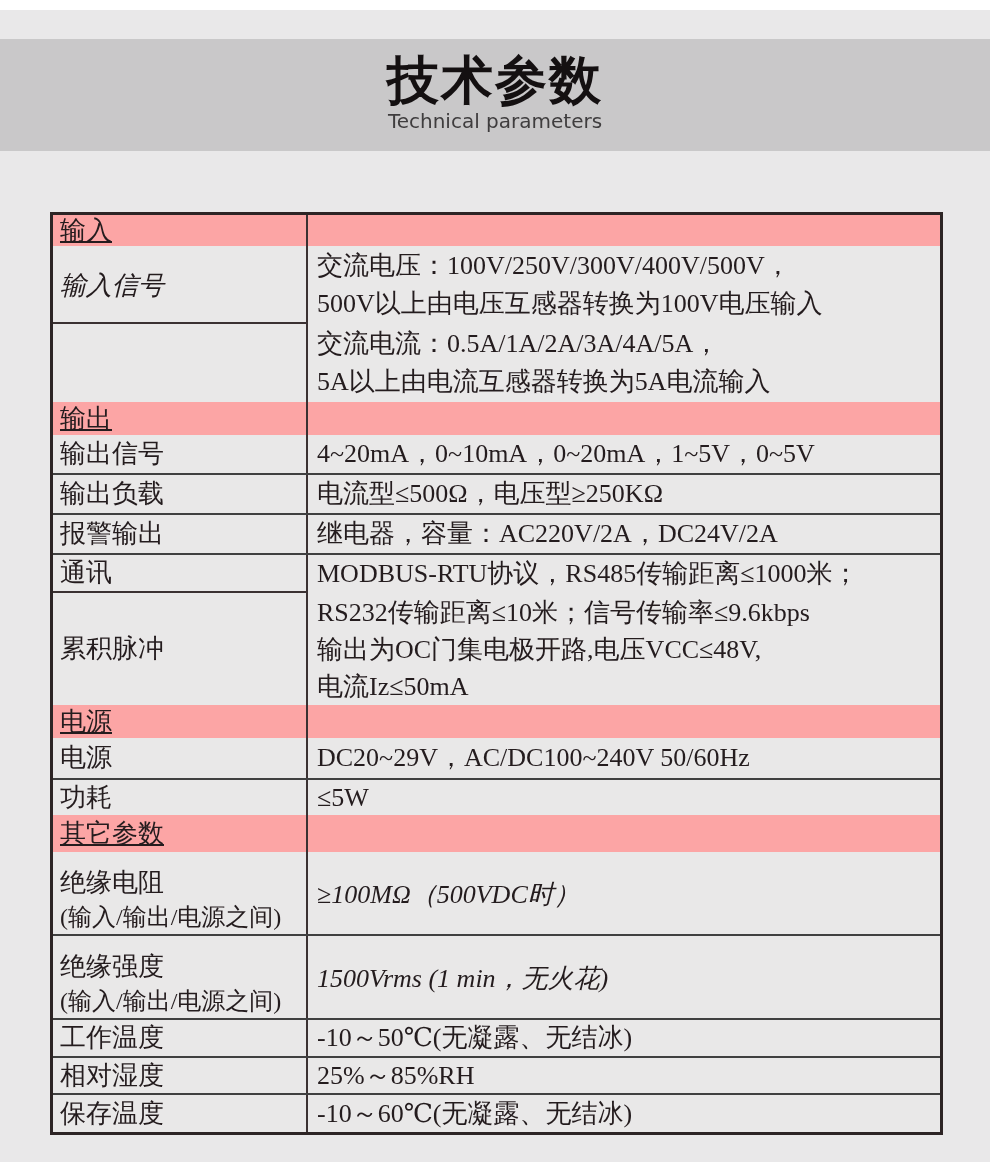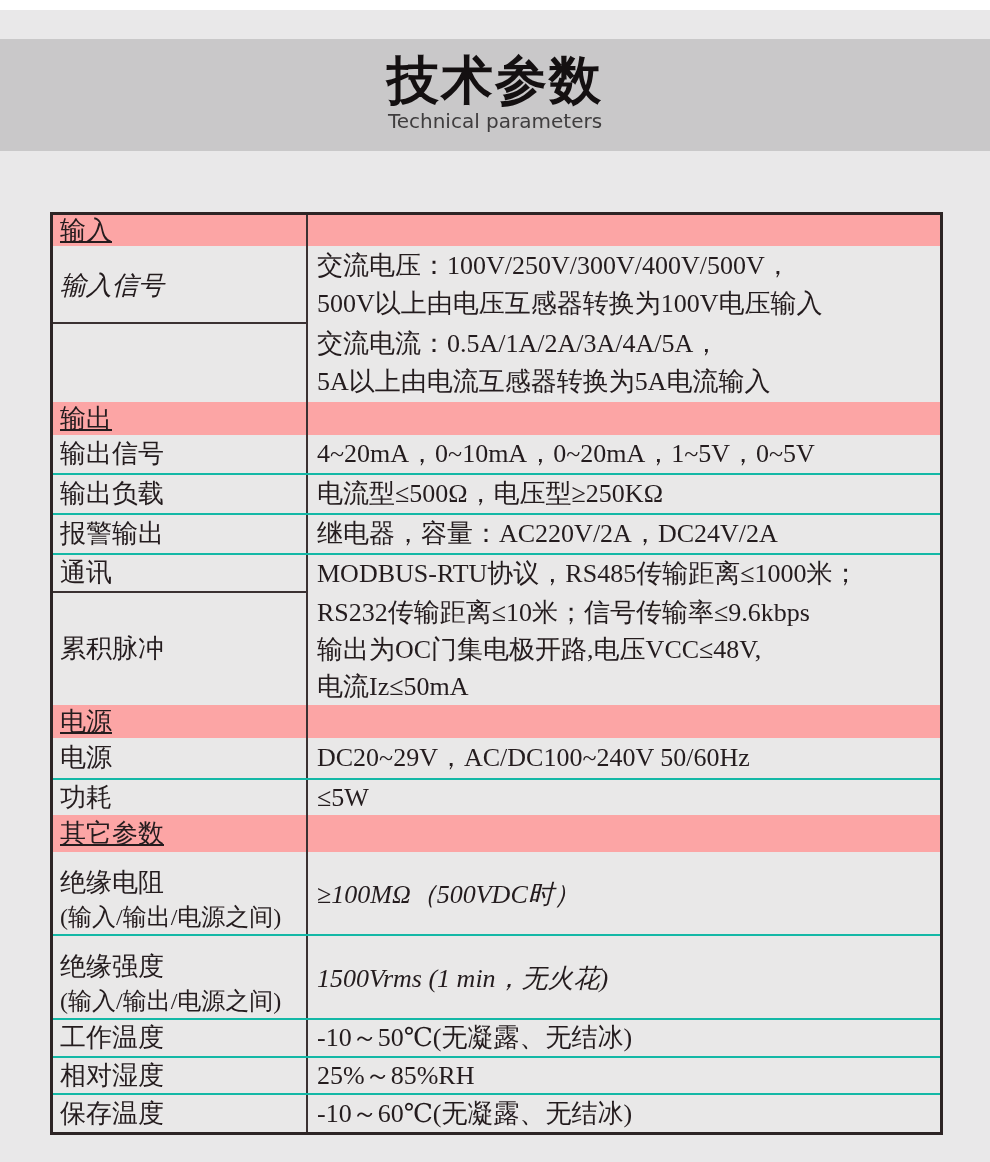--- a/index.html
+++ b/index.html
@@ -43,21 +43,21 @@
     font-size:26px;line-height:32px;
   }
   .value{
     flex:1;padding-left:9px;padding-right:4px;
     display:flex;flex-direction:column;justify-content:center;
     font-size:26px;
   }
   .vline{line-height:38px;white-space:nowrap;}
   .vline3{line-height:37px;white-space:nowrap;}
   .section{background:#fca5a5;text-decoration:underline;}
-  .hb-full{border-bottom:2px solid #14b8a6;}
+  .hb-full{border-bottom:2px solid #404040;}
   .hb-left .label{border-bottom:2px solid #3b3132;}
   .va-top{justify-content:center;padding-top:4px;font-style:italic;}
   .va-between{justify-content:space-between !important;padding-top:15px;padding-bottom:5px;}
   .note{font-size:24px;line-height:24px;white-space:nowrap;}
 </style>
 </head>
 <body>
 
 <div class="top-strip"></div>
 

